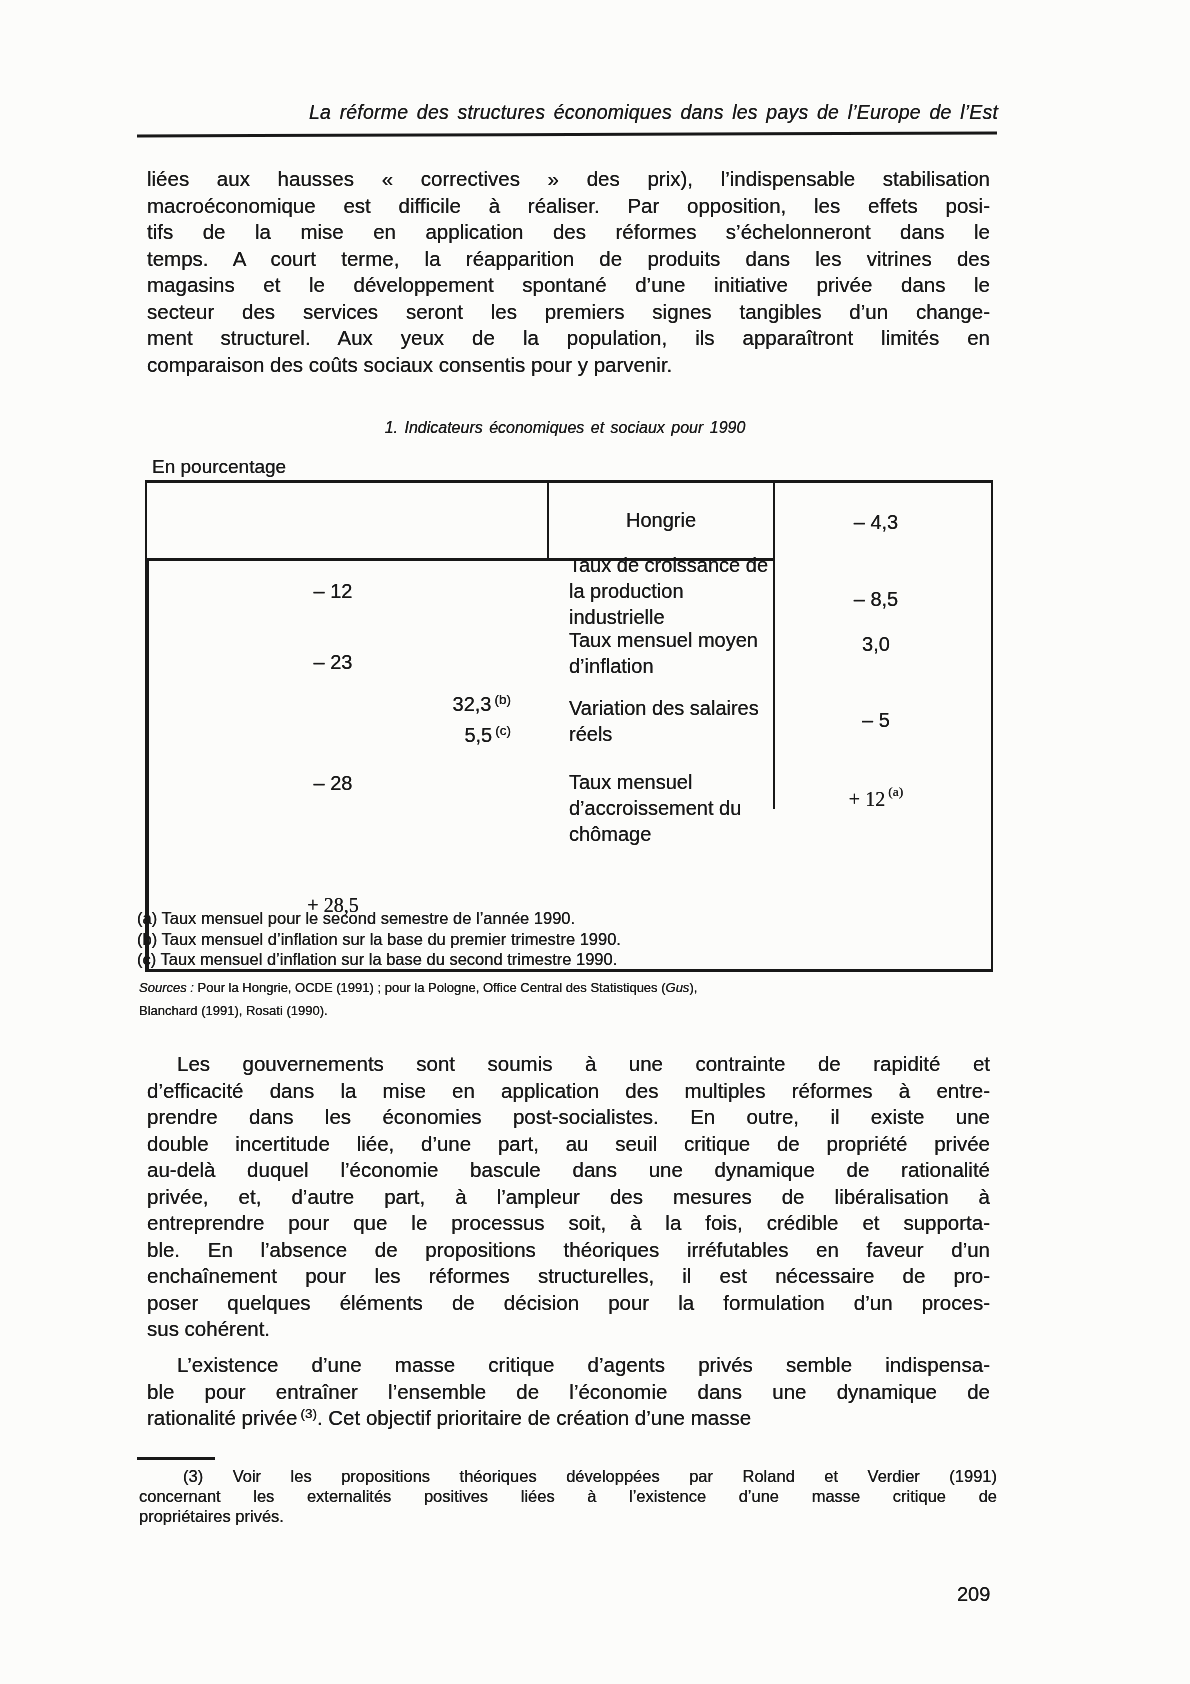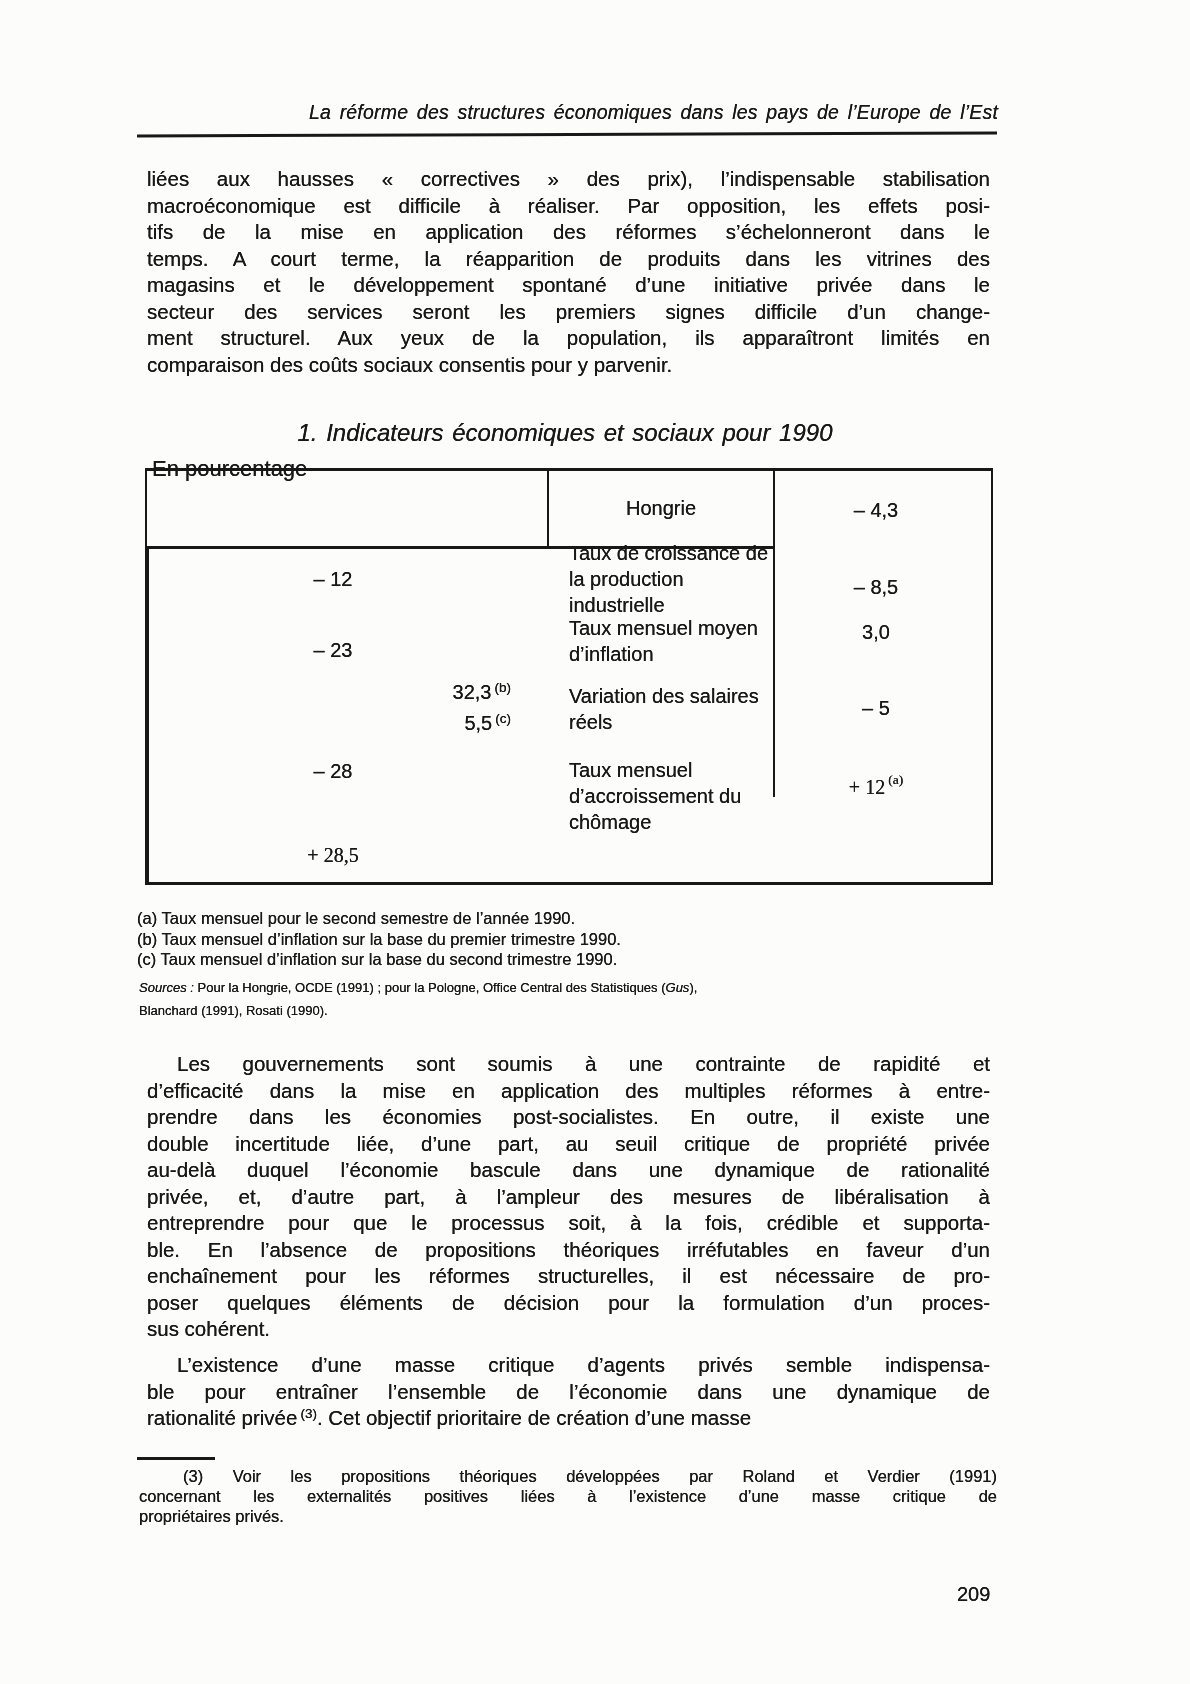--- a/index.html
+++ b/index.html
@@ -15,25 +15,25 @@
 
   .running-header { top:101px; right:192px; font-style:italic; font-size:19.5px; letter-spacing:.2px; word-spacing:3px; }
   .header-rule { left:137px; top:133px; width:860px; height:3px; background:var(--ink); transform:rotate(-.2deg); }
 
   .para { width:843px; left:147px; font-size:20.5px; line-height:26.5px; }
   .ln { text-align:justify; }
   .jl { text-align-last:justify; }
   .ind { text-indent:30px; }
   .sup { font-size:13.5px; position:relative; top:-7px; margin-left:3px; letter-spacing:0; }
 
-  .table-title { left:137px; top:419px; width:856px; text-align:center; font-style:italic; font-size:24px; word-spacing:2px; }
-  .unit-label { left:152px; top:456px; font-size:22px; }
+  .table-title { left:137px; top:419px; width:856px; text-align:center; font-style:italic; font-size:16px; word-spacing:2px; }
+  .unit-label { left:152px; top:456px; font-size:19px; }
 
   .stat-table {
-    left:145px; top:468px; width:848px; height:417px; box-sizing:border-box;
+    left:145px; top:480px; width:848px; height:492px; box-sizing:border-box;
     border:2px solid var(--ink); border-top-width:3px; border-bottom-width:3px;
     display:grid; grid-template-columns:400px 226px 1fr;
     grid-template-rows:78px 60px 63px 73px 52px auto;
     font-size:20px;
   }
   .cell { box-sizing:border-box; }
   .h { border-bottom:3px solid var(--ink); display:flex; align-items:center; justify-content:center; }
   .c2,.c3,.hv,.pv,.pv2 { border-left:2px solid var(--ink); }
   .lbl { display:flex; align-items:center; padding-left:22px; line-height:26px; }
   .w340 { display:inline-block; max-width:340px; }
@@ -64,21 +64,21 @@
 
   <div class="abs running-header">La réforme des structures économiques dans les pays de l’Europe de l’Est</div>
   <div class="abs header-rule"></div>
 
   <div class="abs para" style="top:166px;">
     <div class="ln jl">liées aux hausses « correctives » des prix), l’indispensable stabilisation</div>
     <div class="ln jl">macroéconomique est difficile à réaliser. Par opposition, les effets posi-</div>
     <div class="ln jl">tifs de la mise en application des réformes s’échelonneront dans le</div>
     <div class="ln jl">temps. A court terme, la réapparition de produits dans les vitrines des</div>
     <div class="ln jl">magasins et le développement spontané d’une initiative privée dans le</div>
-    <div class="ln jl">secteur des services seront les premiers signes difficile d’un change-</div>
+    <div class="ln jl">secteur des services seront les premiers signes tangibles d’un change-</div>
     <div class="ln jl">ment structurel. Aux yeux de la population, ils apparaîtront limités en</div>
     <div class="ln">comparaison des coûts sociaux consentis pour y parvenir.</div>
   </div>
 
   <div class="abs table-title">1. Indicateurs économiques et sociaux pour 1990</div>
   <div class="abs unit-label">En pourcentage</div>
 
   <div class="abs stat-table">
     <div class="cell h c1"></div>
     <div class="cell h c2">Hongrie</div>

